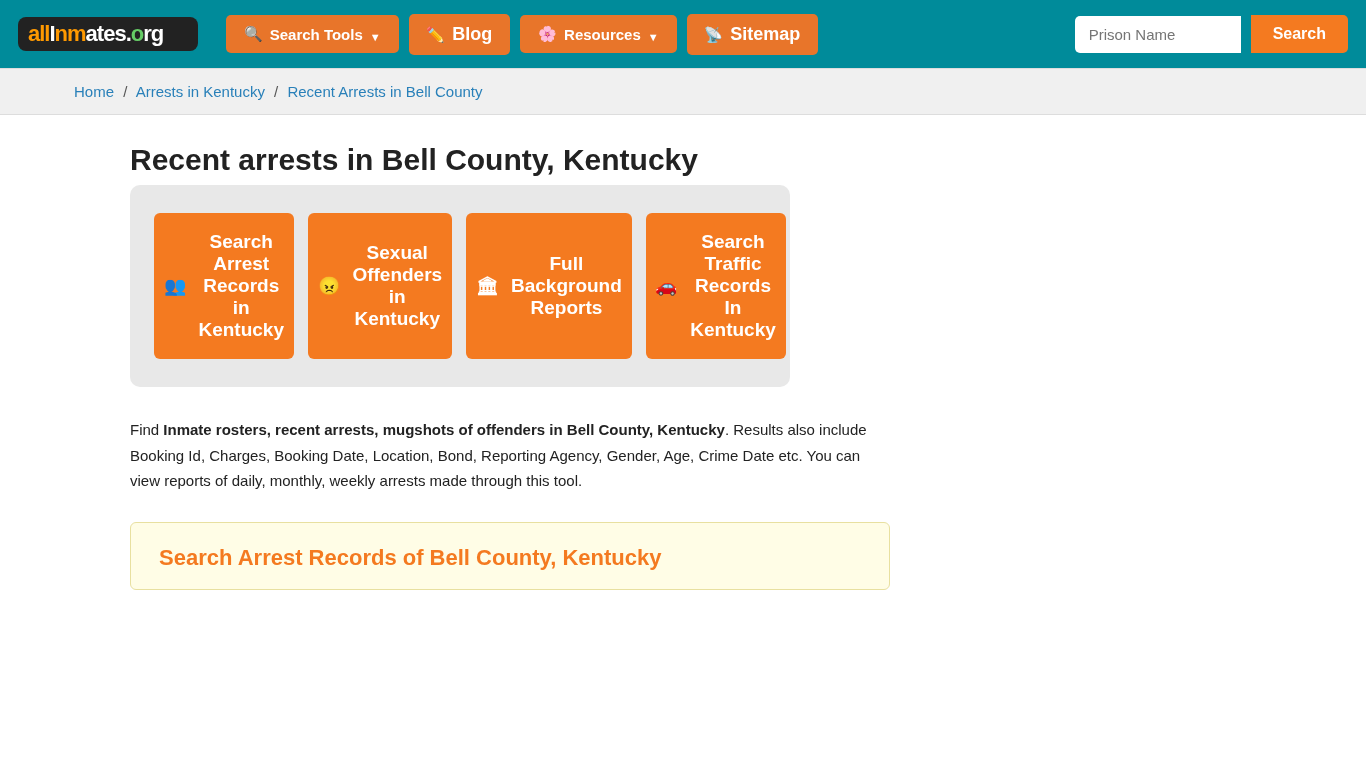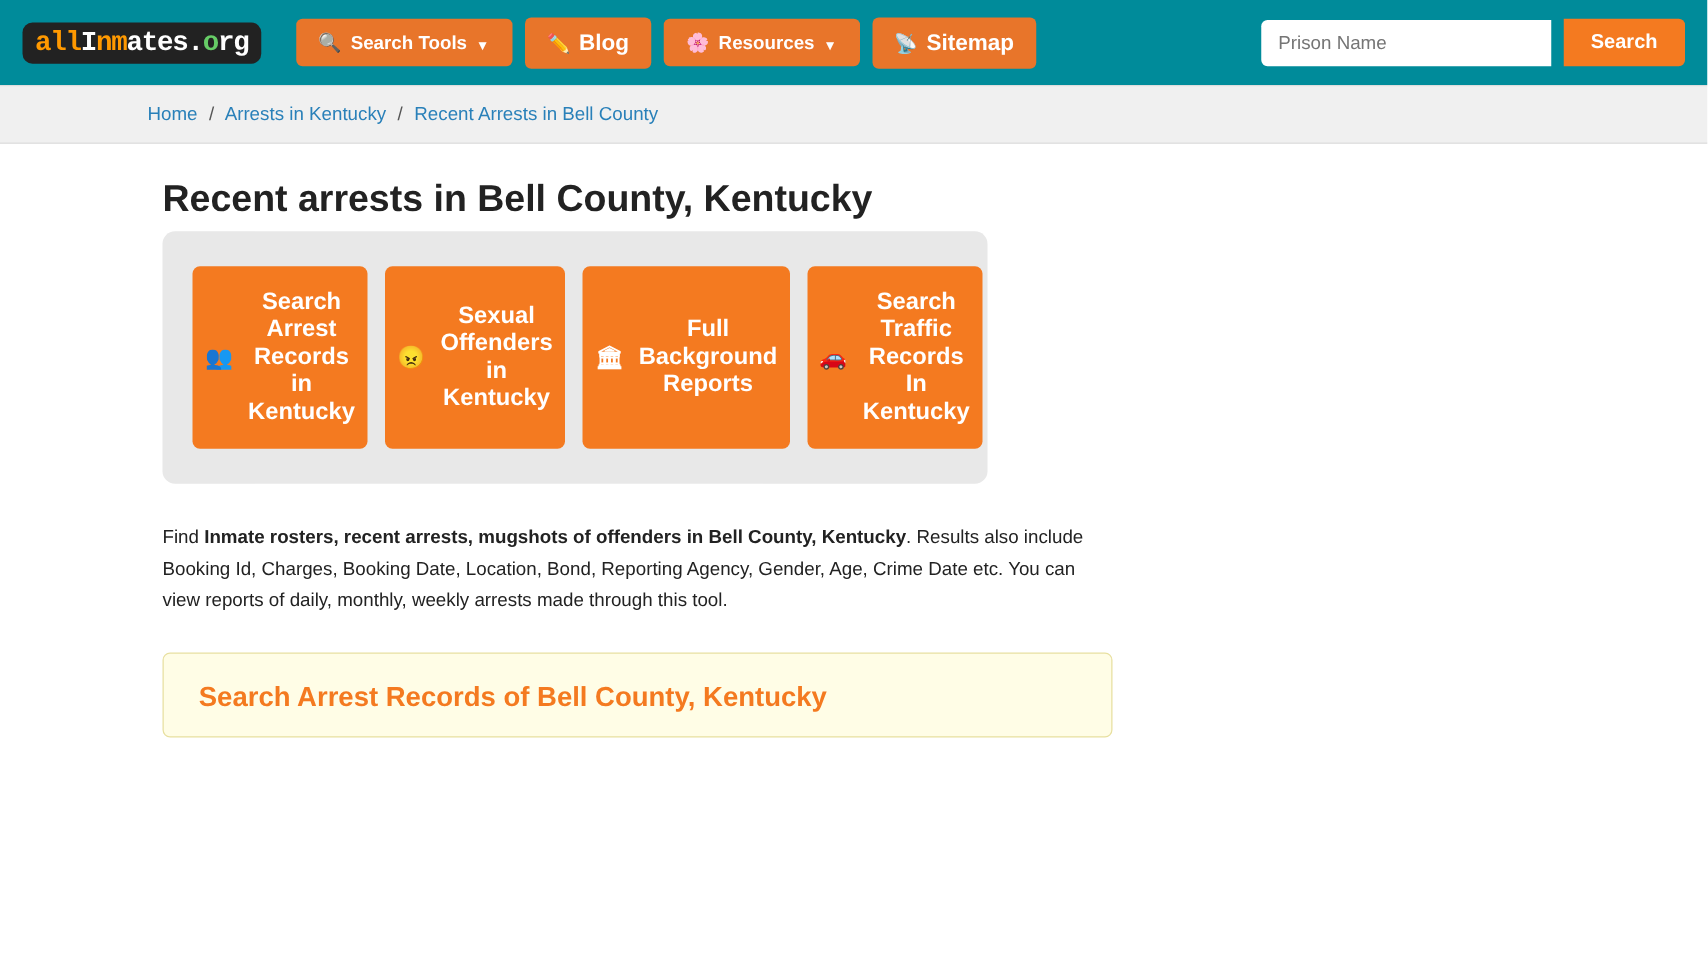--- a/index.html
+++ b/index.html
@@ -15,21 +15,20 @@
       gap: 10px;
     }
     .nav-logo {
       background: #222;
       border-radius: 8px;
       padding: 4px 10px;
       display: flex;
       align-items: center;
       margin-right: 18px;
       min-width: 180px;
-      font-family: Liberation Mono, monospace;
     }
     .nav-logo-text {
       color: #fff;
       font-size: 22px;
       font-weight: bold;
       letter-spacing: -1px;
     }
     .nav-logo-text .orange { color: #f90; }
     .nav-logo-text .green { color: #6c6; }
     .nav-btn {
@@ -60,41 +59,41 @@
       display: flex;
       align-items: center;
       gap: 7px;
     }
     .nav-spacer { flex: 1; }
     .nav-search-input {
       padding: 10px 14px;
       border: none;
       border-radius: 5px 0 0 5px;
       font-size: 15px;
-      width: 232px;
+      width: 166px;
       outline: none;
       color: #888;
     }
     .nav-search-btn {
       background: #f47a20;
       color: #fff;
       border: none;
       padding: 10px 22px;
       font-size: 16px;
       font-weight: bold;
       border-radius: 0 5px 5px 0;
       cursor: pointer;
     }
 
     
     .breadcrumb-bar {
       background: #f0f0f0;
       border-top: 1px solid #ddd;
       border-bottom: 1px solid #ddd;
-      padding: 14px 118px;
+      padding: 14px 74px;
       font-size: 15px;
     }
     .breadcrumb-bar a { color: #2980b9; text-decoration: none; }
     .breadcrumb-bar .sep { color: #555; margin: 0 5px; }
     .breadcrumb-bar .active { color: #2980b9; }
 
     
     .main-content {
       padding: 28px 130px 40px 130px;
       max-width: 1366px;

